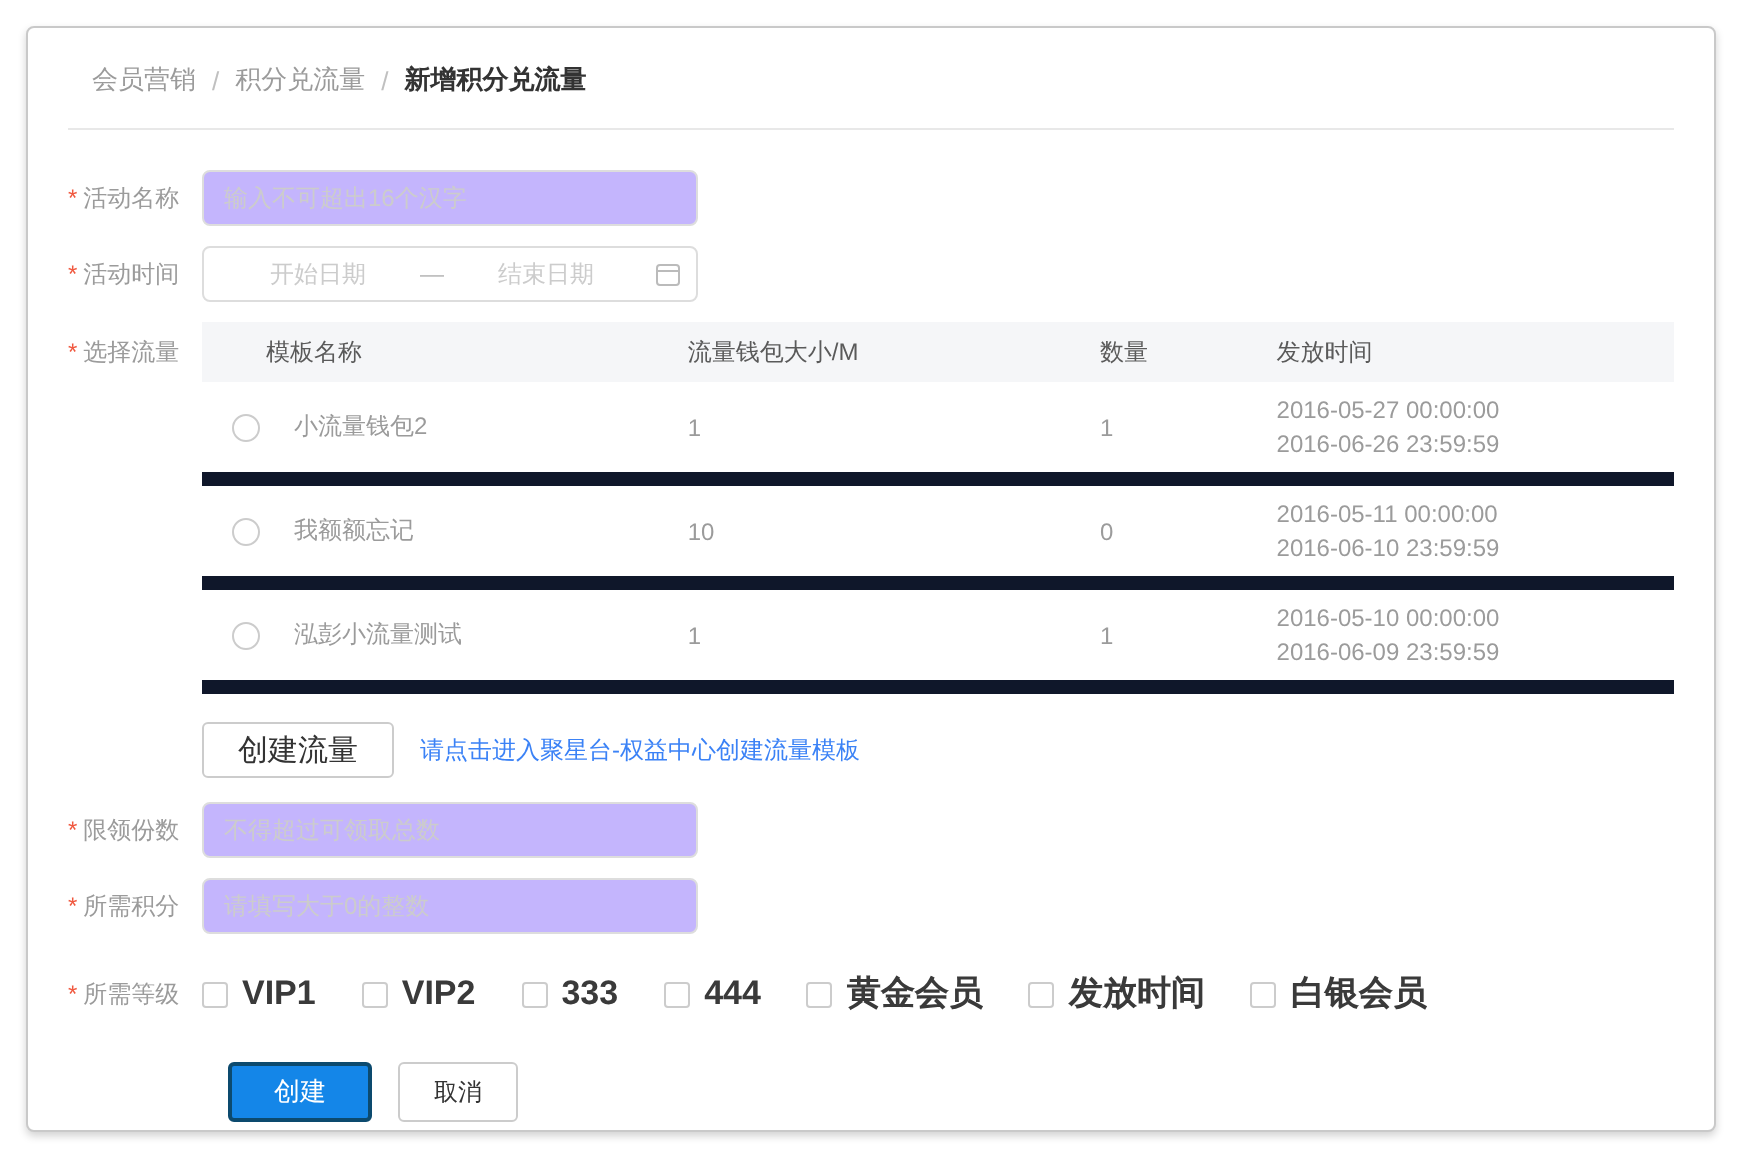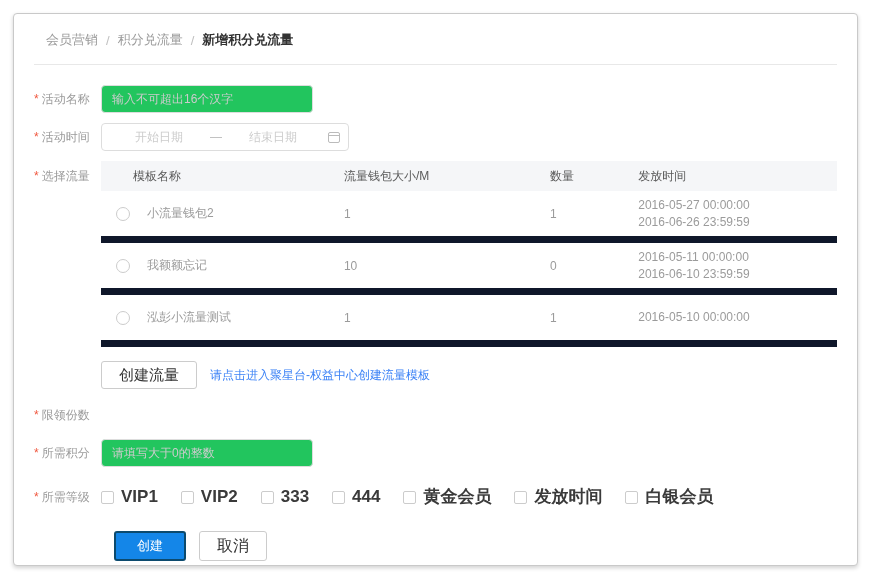--- a/index.html
+++ b/index.html
@@ -25,22 +25,22 @@
   .row { display: flex; align-items: center; margin-bottom: 10px; }
   .row.top { align-items: flex-start; }
   .flabel {
     width: 67px; flex: 0 0 67px; color: #9b9b9b; font-size: 12px;
     display: flex; align-items: center; gap: 3px; line-height: 28px;
   }
   .row.top .flabel { line-height: 30px; }
   .req { color: #f0583f; font-size: 12px; }
 
   .tinput {
-    width: 212px; height: 28px; border: 1px solid #ddd; border-radius: 4px;
-    padding: 0 10px; font-size: 12px; color: #333; outline: none; background: #22c55e;
+    width: 248px; height: 28px; border: 1px solid #ddd; border-radius: 4px;
+    padding: 0 10px; font-size: 12px; color: #333; outline: none; background: #c4b5fd;
     font-family: inherit;
   }
   .tinput::placeholder { color: #ccc; }
 
   
   .daterange {
     width: 248px; height: 28px; border: 1px solid #ddd; border-radius: 4px;
     display: flex; align-items: center; padding: 0 8px; cursor: pointer; background: #fff;
   }
   .daterange .ph { flex: 1; text-align: center; color: #ccc; }
@@ -80,21 +80,21 @@
   .lv .lv-label { color: #3a3a3a; font-weight: bold; font-size: 17px; }
 
   
   .actions { margin-top: 20px; display: flex; gap: 13px; }
   .btn-primary {
     height: 30px; padding: 0 21px; background: #1486e8; color: #fff; border: 2px solid #0c4a6e;
     border-radius: 3px; font-size: 13px; cursor: pointer; font-family: inherit;
   }
   .btn-cancel {
     height: 30px; padding: 0 17px; background: #fff; color: #333; border: 1px solid #ccc;
-    border-radius: 3px; font-size: 16px; cursor: pointer; font-family: inherit;
+    border-radius: 3px; font-size: 12px; cursor: pointer; font-family: inherit;
   }
 </style>
 </head>
 <body>
 
 <div class="card">
 
   <div class="breadcrumb">
     <span class="crumb">会员营销</span>
     <span class="sep">/</span>
@@ -168,36 +168,38 @@
 
         <div class="trow">
           <div class="c-name">
             <span class="radio"></span>
             <span>泓彭小流量测试</span>
           </div>
           <div class="c-size">1</div>
           <div class="c-qty">1</div>
           <div class="c-time">
             <div>2016-05-10 00:00:00</div>
+            <div>2016-06-09 23:59:59</div>
           </div>
         </div>
       </div>
     </div>
 
     <div class="row create-traffic-row">
       <div class="flabel"></div>
       <button class="btn-outline">创建流量</button>
       <span class="hint">请点击进入聚星台-权益中心创建流量模板</span>
     </div>
 
     <div class="row">
       <div class="flabel">
         <span class="req">*</span>
         <span>限领份数</span>
       </div>
+      <input class="tinput" type="text" placeholder="不得超过可领取总数" style="">
     </div>
 
     <div class="row">
       <div class="flabel">
         <span class="req">*</span>
         <span>所需积分</span>
       </div>
       <input class="tinput" type="text" placeholder="请填写大于0的整数" style="">
     </div>
 

